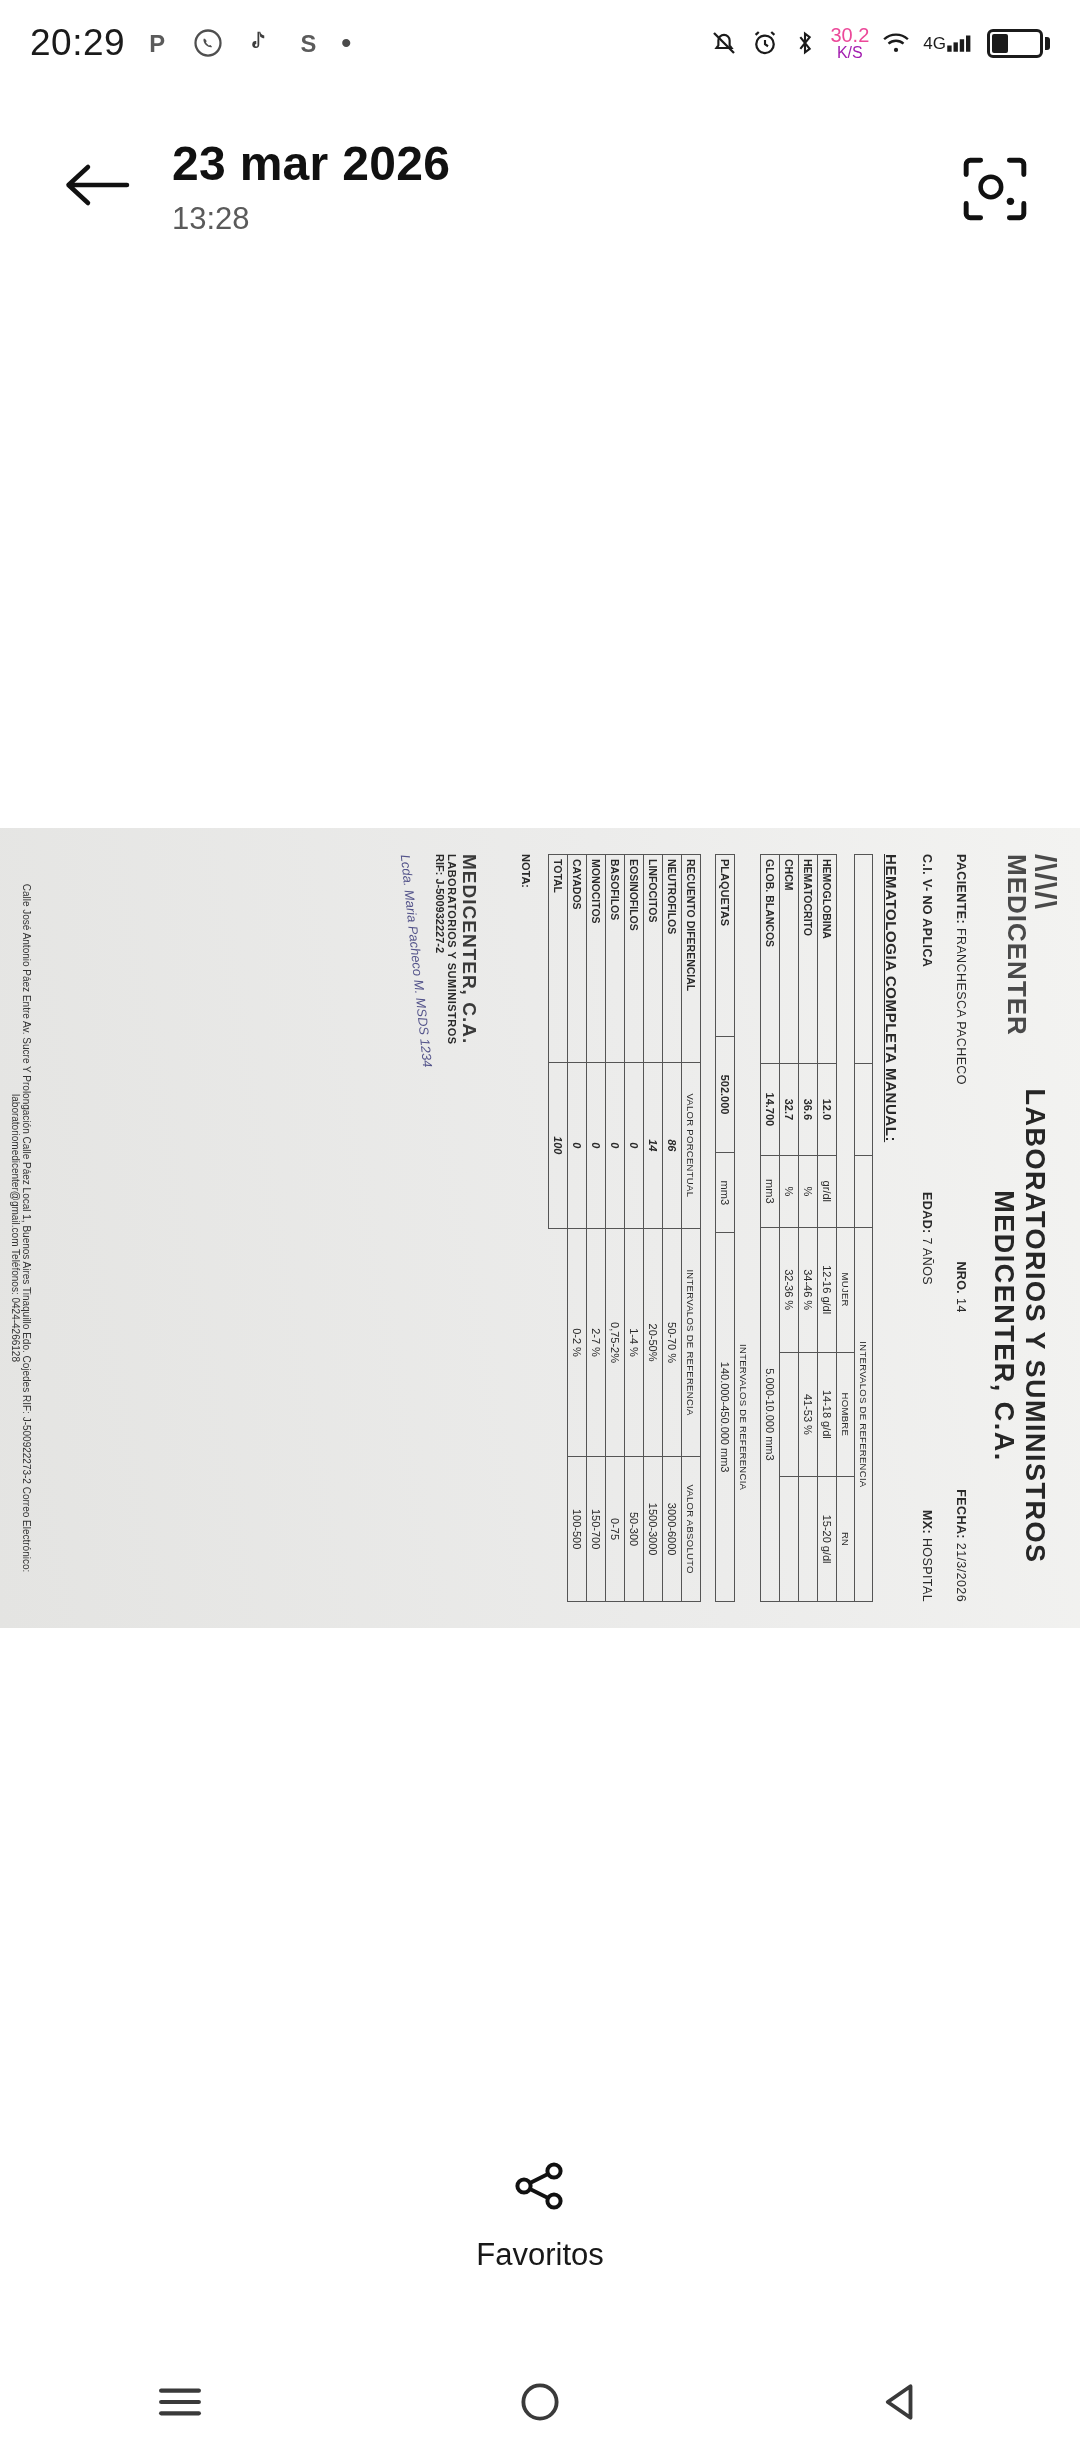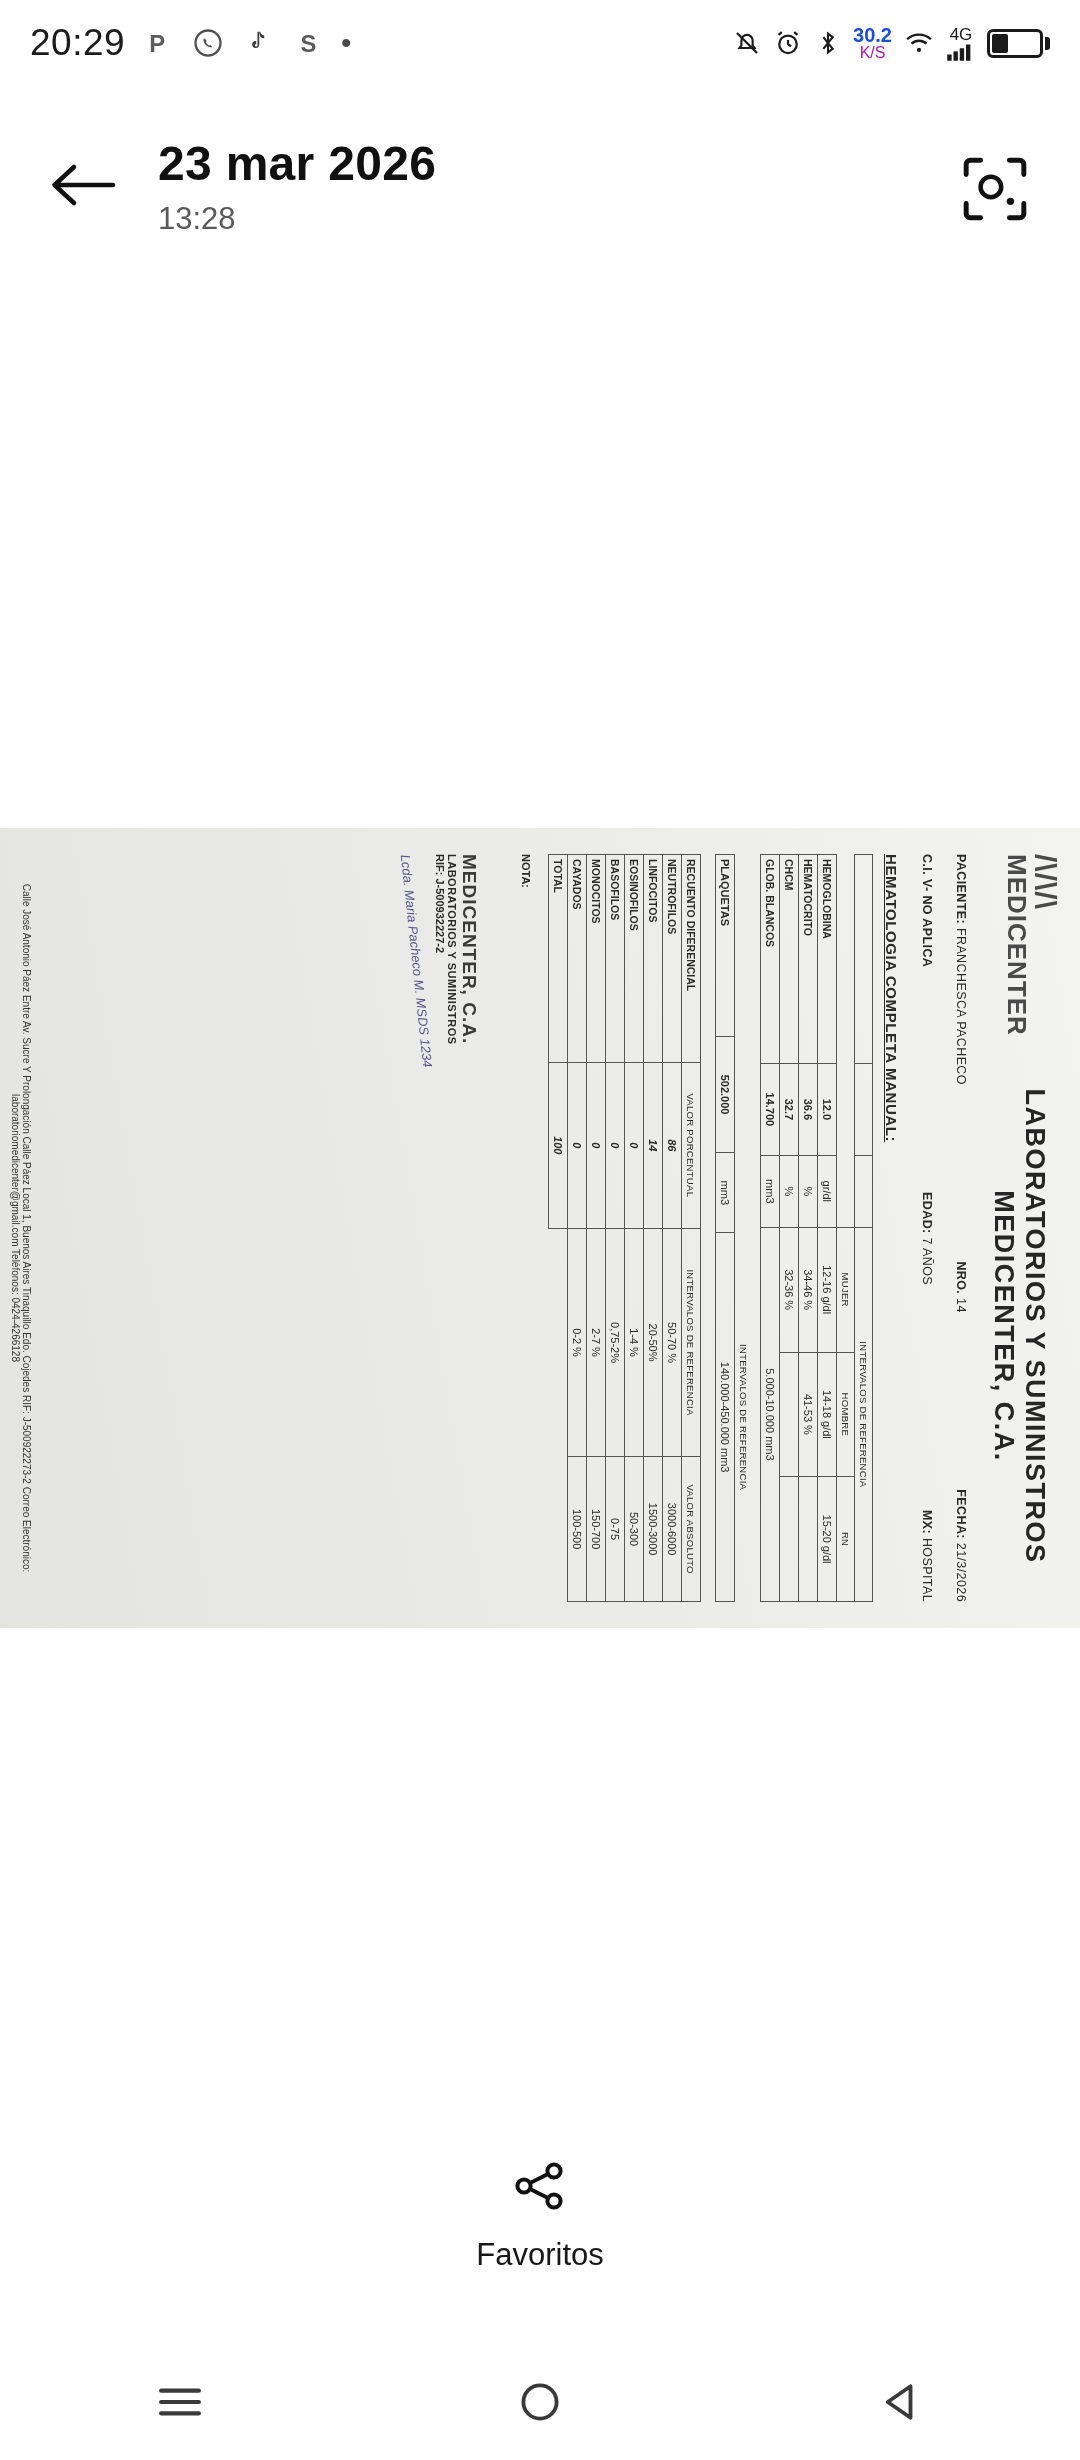--- a/index.html
+++ b/index.html
@@ -21,42 +21,42 @@
   .status-clock { font-size: 37px; color: #1b1b1b; letter-spacing: .5px; }
   .mini-icon {
     width: 34px; height: 34px; display: inline-flex;
     align-items: center; justify-content: center;
     font-size: 27px; color: #3a3a3a; font-weight: bold;
   }
   .dot-icon { font-size: 30px; color: #4a4a4a; }
   .status-right { display: flex; align-items: center; gap: 11px; }
   .sr-icon { display: inline-flex; align-items: center; justify-content: center; color: #222; }
   .netspeed { display: flex; flex-direction: column; align-items: center; line-height: 1; }
-  .netspeed .v { font-size: 20px; font-weight: bold; color: #1d4ed8; }
+  .netspeed .v { font-size: 20px; font-weight: normal; color: #ec4899; }
   .netspeed .u { font-size: 16px; color: #a21caf; }
-  .fourg { display: flex; flex-direction: column; align-items: center; line-height: 1; }
+  .fourg { display: flex; align-items: center; line-height: 1; }
   .fourg .lbl { font-size: 17px; color: #1b1b1b; }
   .battery {
     display: flex; align-items: center;
   }
   .batt-body {
     width: 56px; height: 29px; border: 3px solid #1b1b1b; border-radius: 6px;
     position: relative; display: flex; align-items: center; padding: 2px;
   }
   .batt-fill { background: #1b1b1b; height: 100%; border-radius: 2px; }
   .batt-num {
     position: absolute; right: 4px; top: 50%; transform: translateY(-50%);
     font-size: 18px; color: #fff; font-weight: bold;
   }
   .batt-cap { width: 5px; height: 13px; background: #1b1b1b; border-radius: 0 3px 3px 0; margin-left: 2px; }
 
   
   .header {
     position: absolute; top: 120px; left: 0; width: 1080px; height: 140px;
-    display: flex; align-items: flex-start; padding: 0 46px;
+    display: flex; align-items: flex-start; padding: 0 60px;
   }
   .back-btn {
     width: 74px; height: 74px; display: flex; align-items: center; justify-content: center;
     margin-top: 28px; cursor: pointer;
   }
   .title-block { margin-left: 38px; margin-top: 16px; }
   .doc-title { font-size: 48px; font-weight: bold; color: #111; letter-spacing: .3px; }
   .doc-subtitle { font-size: 31px; color: #5a5a5a; margin-top: 10px; }
   .scan-btn {
     position: absolute; right: 50px; top: 34px;

